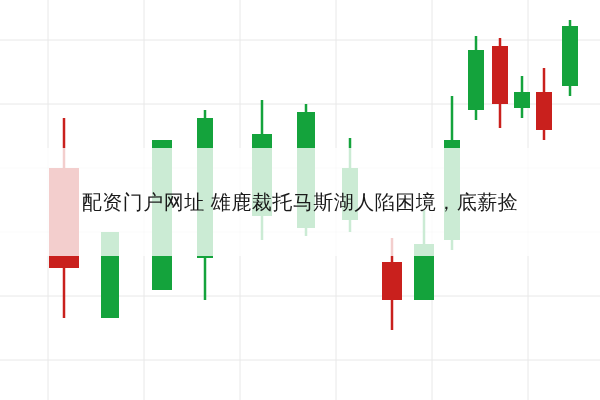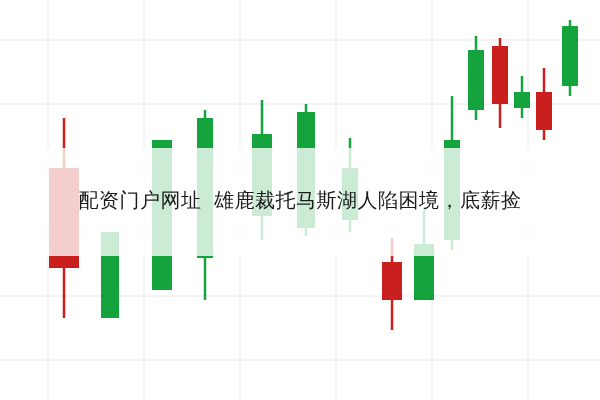--- a/index.html
+++ b/index.html
@@ -31,21 +31,20 @@
     position: absolute;
     left: 0;
     top: 148px;
     width: 600px;
     height: 108px;
     background: rgba(255, 255, 255, 0.78);
     display: flex;
     flex-direction: column;
     align-items: center;
     justify-content: center;
-    font-family: Liberation Mono, monospace;
   }
   .headline-line {
     color: #1a1a1a;
     font-size: 20px;
     line-height: 34px;
     font-weight: 400;
     letter-spacing: 0.5px;
     white-space: nowrap;
     text-align: center;
   }

